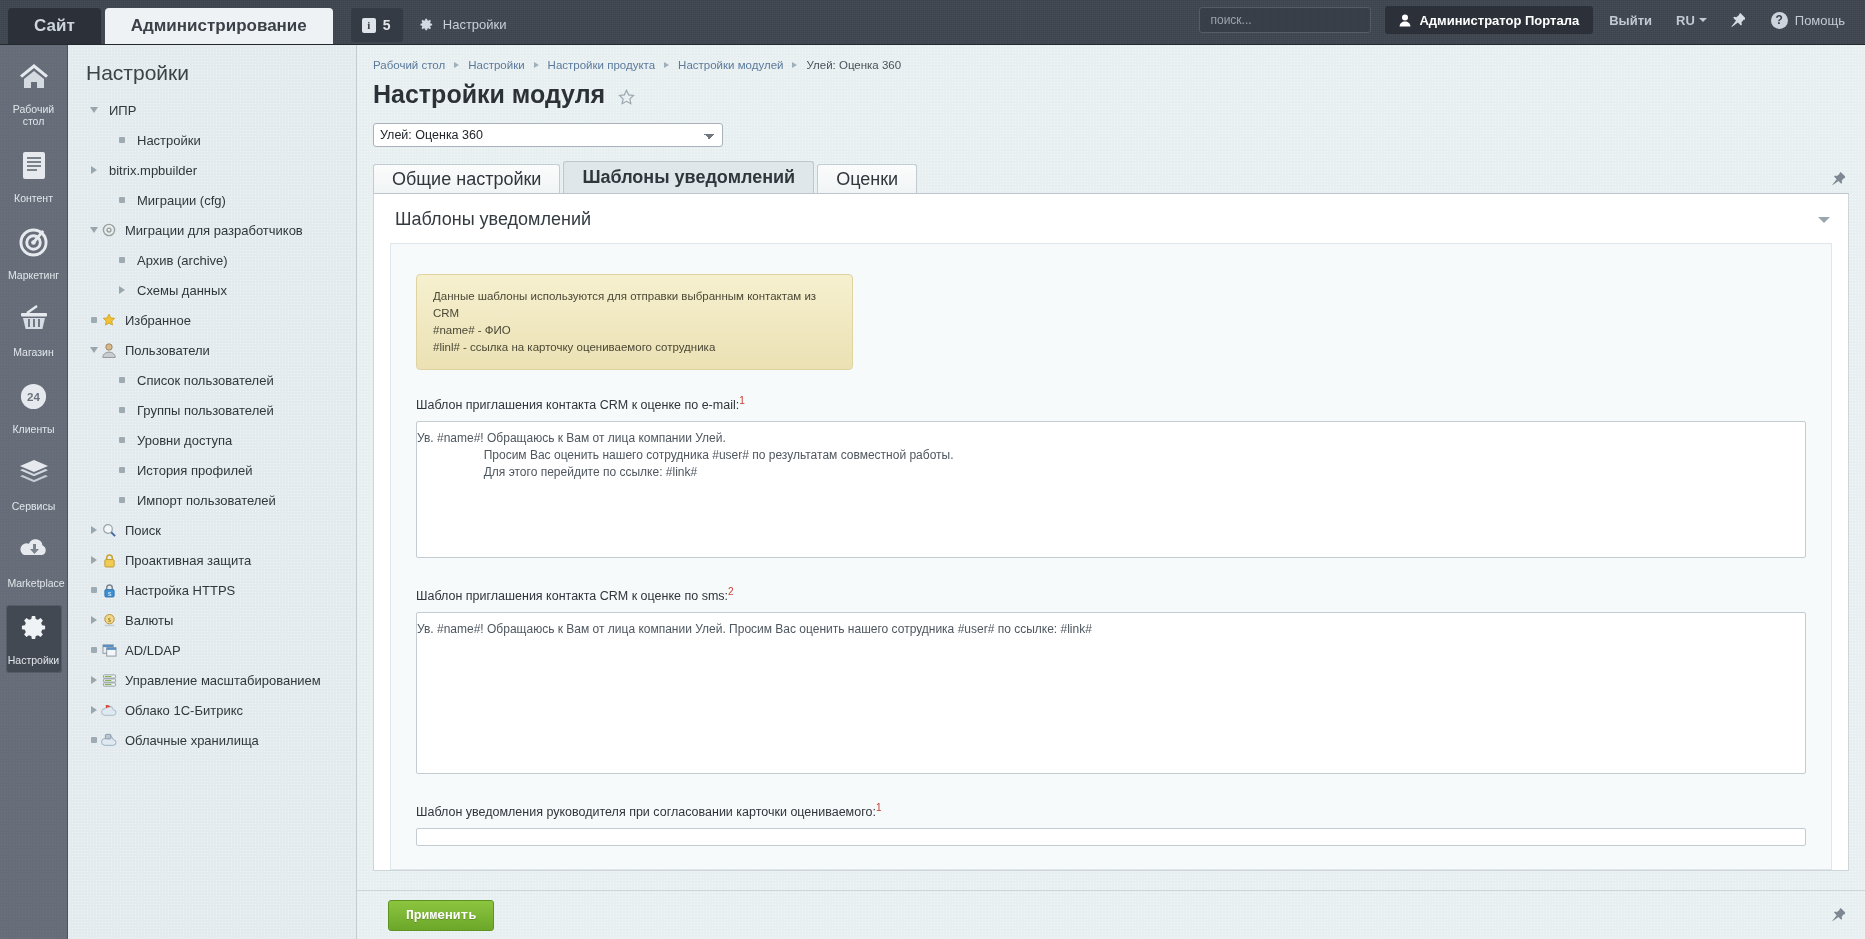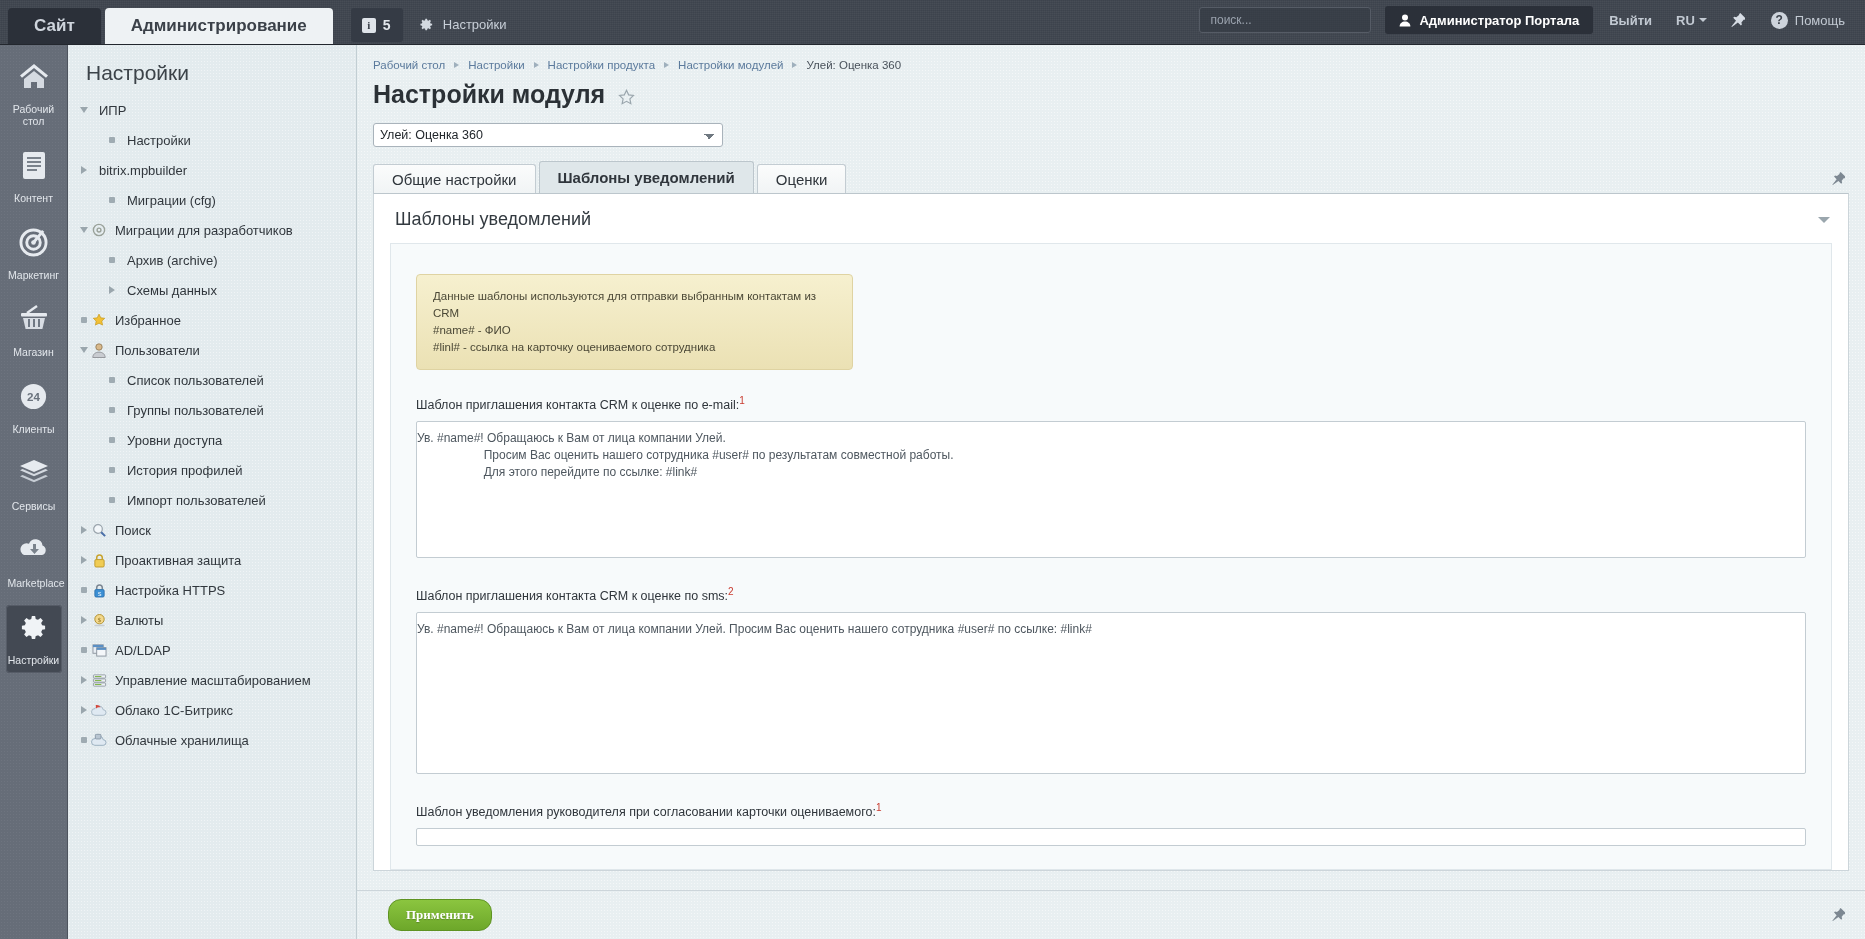--- a/index.html
+++ b/index.html
@@ -112,21 +112,21 @@
     position: absolute; top: 45px; left: 68px; bottom: 0; width: 289px;
     background: #e3ebee;
     background-image: radial-gradient(rgba(255,255,255,.45) 1px, transparent 1px);
     background-size: 3px 3px;
     border-right: 1px solid #c2ced3;
     overflow: hidden;
   }
   .tree-title {
     font-size: 21px; color: #3c4349; padding: 16px 0 10px 18px; font-weight: normal;
   }
-  .tree { padding-left: 0; }
+  .tree { padding-left: 10px; }
   .tnode {
     display: flex; align-items: center; height: 30px; cursor: pointer;
     font-size: 13px; color: #31373d; white-space: nowrap;
   }
   .tnode.lvl1 { padding-left: 8px; }
   .tnode.lvl2 { padding-left: 36px; }
   .tw {
     width: 15px; flex: 0 0 15px; display: flex; align-items: center; justify-content: center;
   }
   .arrow-r {
@@ -180,21 +180,21 @@
   }
 
   .tabrow {
     display: flex; align-items: flex-end; padding: 16px 0 0 16px;
     height: 46px; position: relative;
   }
   .tab {
     height: 29px; display: flex; align-items: center; padding: 0 18px;
     border: 1px solid #c3ccd2; border-bottom: none;
     border-radius: 3px 3px 0 0; margin-right: 3px;
-    font-size: 15px; color: #30363c; cursor: pointer;
+    font-size: 18px; color: #30363c; cursor: pointer;
     background: linear-gradient(#fbfcfc, #f1f4f5);
   }
   .tab.active {
     background: #dfe7ea; font-weight: bold; height: 32px;
     border-color: #bcc6cc;
   }
   .pin-right {
     position: absolute; right: 20px; bottom: 4px; cursor: pointer;
   }
 
@@ -243,24 +243,24 @@
     position: absolute; left: 357px; right: 0; bottom: 0; height: 49px;
     background: #e8eff1;
     background-image: radial-gradient(rgba(255,255,255,.5) 1px, transparent 1px);
     background-size: 3px 3px;
     border-top: 1px solid #ccd5da;
     display: flex; align-items: center; padding-left: 31px;
     z-index: 20;
   }
   .btn-apply {
     background: linear-gradient(#8bc53f, #6da72a);
-    border: 1px solid #5e9322; border-radius: 13px;
+    border: 1px solid #5e9322; border-radius: 3px;
     color: #fff; font-size: 13px; font-weight: bold;
     padding: 7px 17px; cursor: pointer;
-    font-family: Liberation Serif, serif;
+    font-family: Liberation Mono, monospace;
     text-shadow: 0 1px 1px rgba(0,0,0,.22);
   }
   .applybar .pin-right { bottom: 14px; }
 </style>
 </head>
 <body>
 
 <div class="app">
 
   <div class="topbar">

